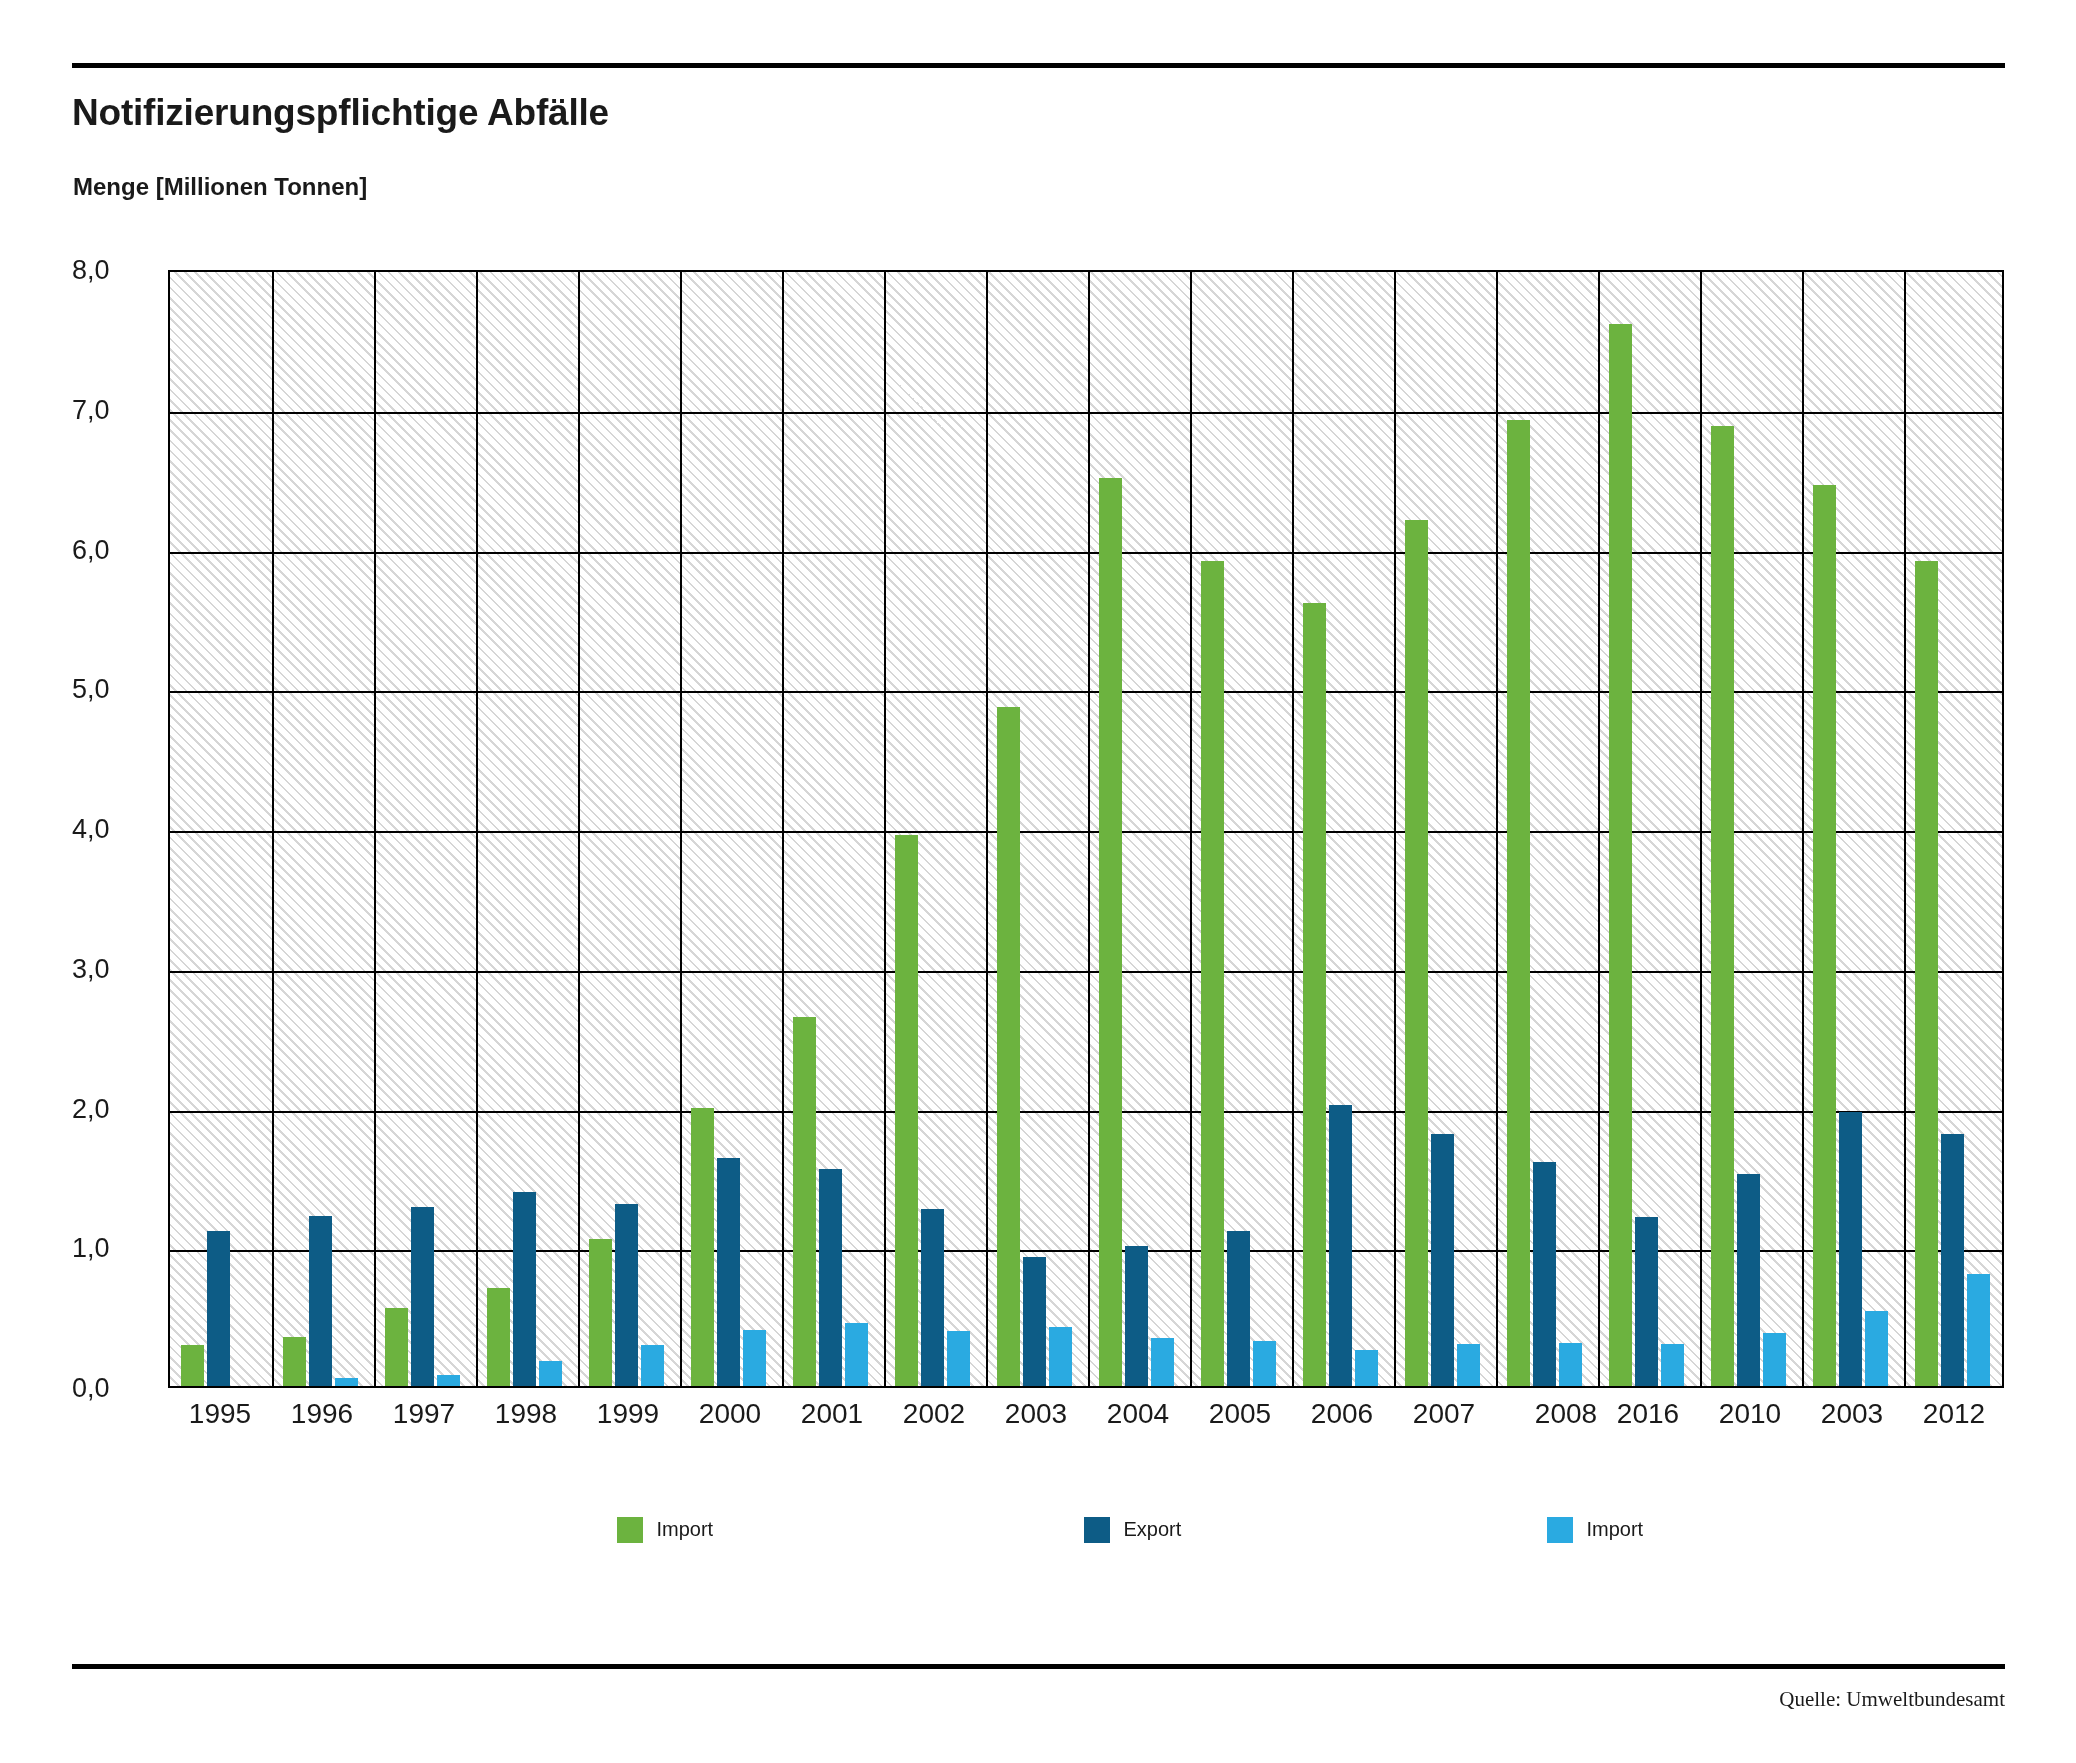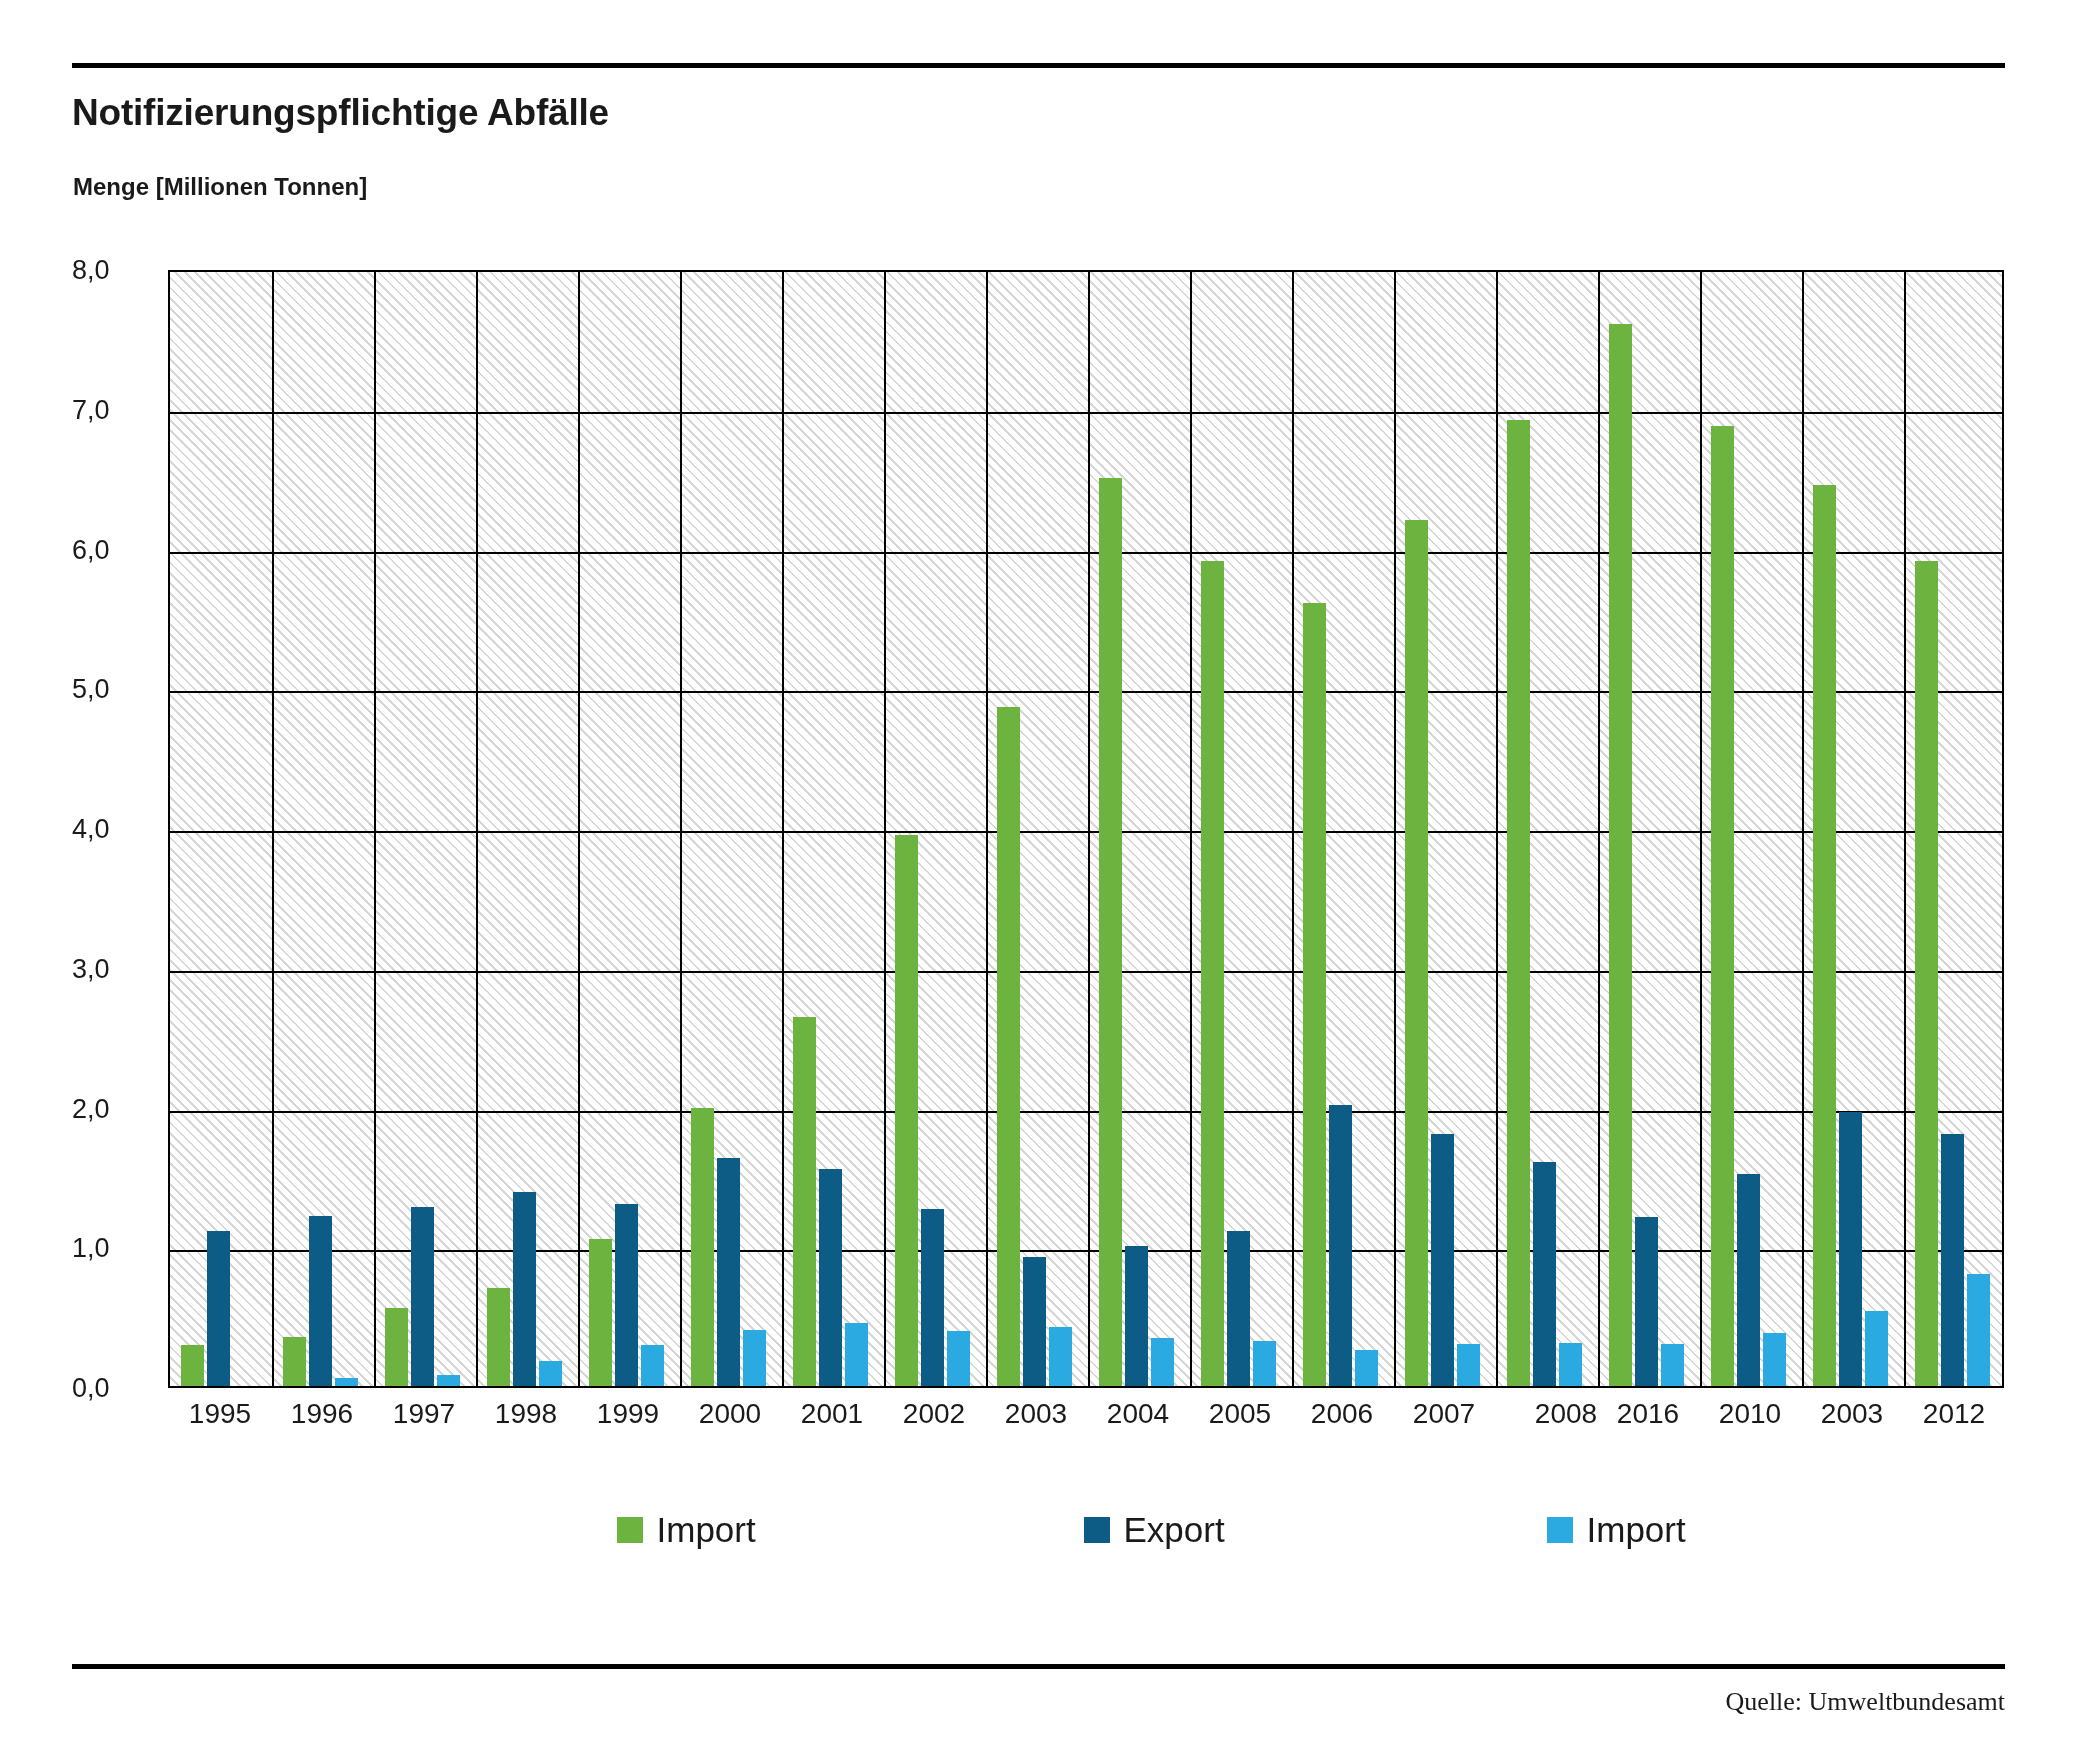--- a/index.html
+++ b/index.html
@@ -152,29 +152,29 @@
     align-items: center;
     height: 43px;
   }
   .legend-swatch {
     width: 26px;
     height: 26px;
     margin-right: 13.5px;
     flex: 0 0 auto;
   }
   .legend-label {
-    font-size: 35px;
+    font-size: 20px;
     white-space: nowrap;
   }
 
   .source {
     position: absolute;
     right: 72px;
     top: 1687px;
-    font-size: 26px;
+    font-size: 21px;
     font-family: "Liberation Serif", serif;
     text-align: right;
   }
 </style>
 </head>
 <body>
 
 <div class="page">
 
   <div class="rule-top"></div>

